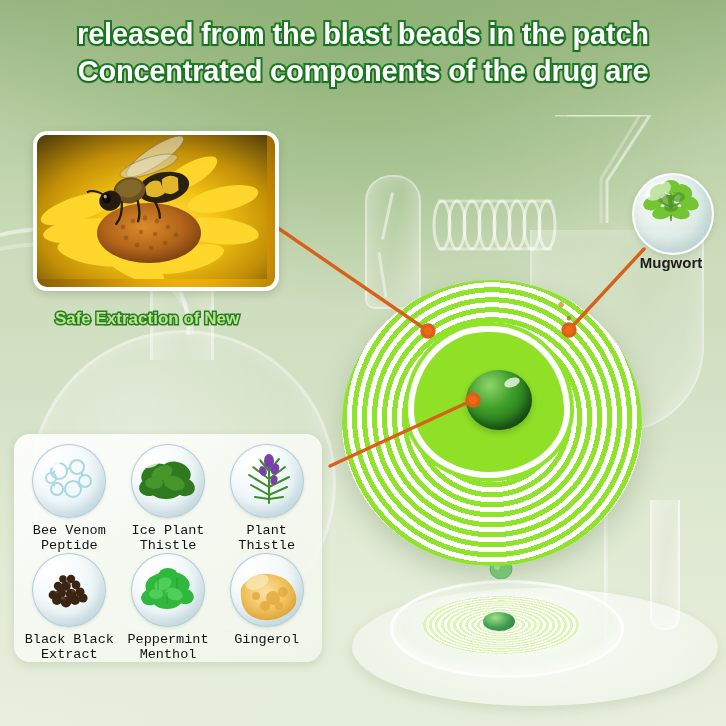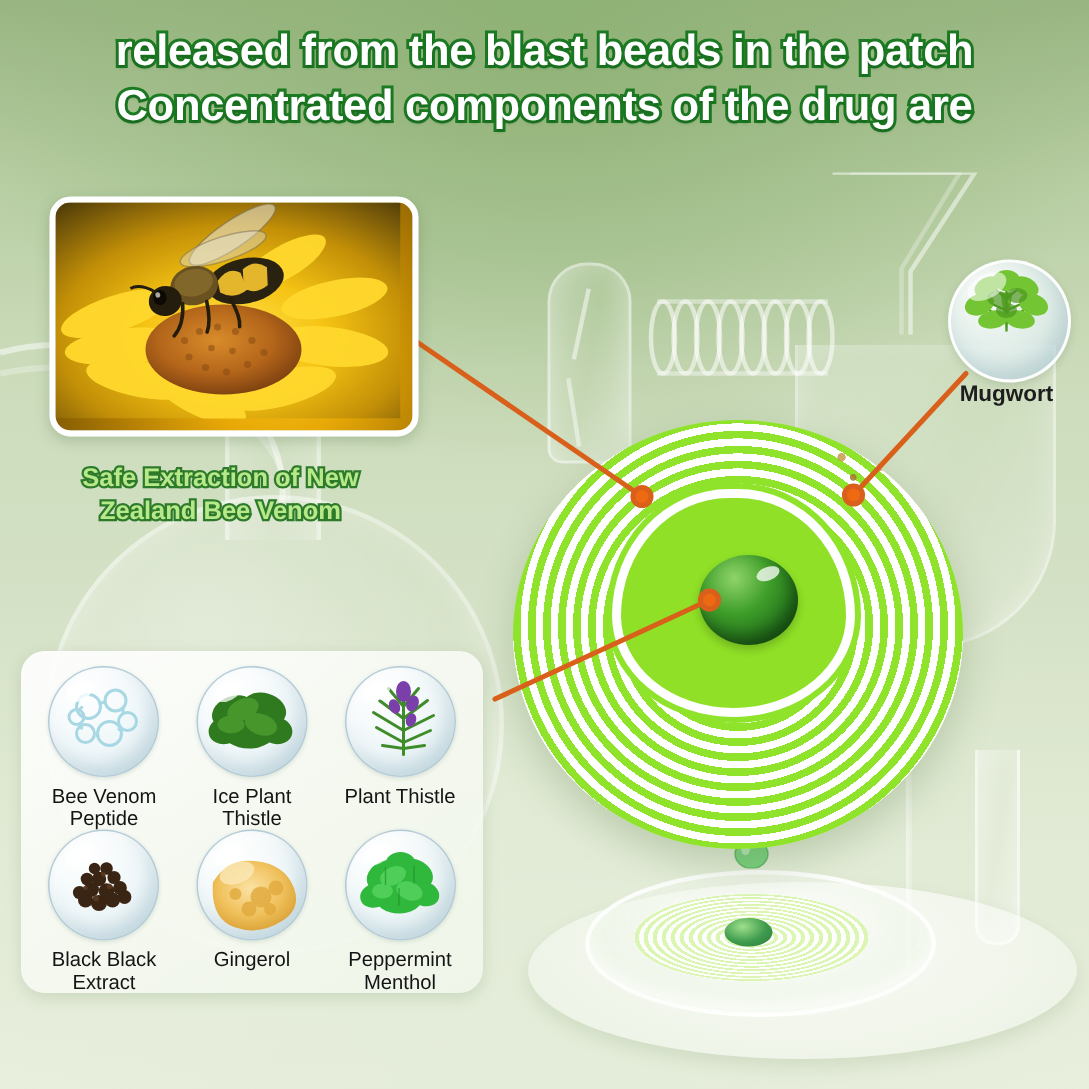--- a/index.html
+++ b/index.html
@@ -292,20 +292,21 @@
     grid-template-columns: repeat(3, 1fr);
     grid-template-rows: repeat(2, 1fr);
     column-gap: 0px;
     row-gap: 0px;
   }
   .ing {
     display: flex;
     flex-direction: column;
     align-items: center;
     justify-content: flex-start;
+    font-family: Liberation Mono, monospace;
   }
   .ing-dish {
     width: 72px; height: 72px;
     border-radius: 50%;
     border: 1px solid rgba(160,190,205,0.75);
     background: radial-gradient(circle at 33% 24%, rgba(255,255,255,0.96), rgba(238,246,250,0.82) 50%, rgba(206,224,232,0.70) 100%);
     box-shadow: inset -4px -6px 11px rgba(145,180,195,0.40), inset 3px 4px 8px rgba(255,255,255,0.95), 0 1px 3px rgba(110,140,120,0.22);
     position: relative;
     overflow: hidden;
   }
@@ -471,21 +472,20 @@
           <path d="M18 44 q -2 14 -10 20"></path>
           <path d="M34 46 q 0 14 -4 20"></path>
           <path d="M50 48 q 4 13 2 19"></path>
         </g>
       </g>
     </svg>
   </div>
 
   <div id="bee-caption">
     <span class="ln">Safe Extraction of New</span>
-    <span class="ln">Zealand Bee Venom</span>
   </div>
 
   <div id="mugwort-bubble">
     <svg width="74" height="74" viewBox="0 0 74 74">
       <g fill="#5aa32a">
         <g transform="translate(37,46)">
           <g fill="#66b52f">
             <path d="M0 0 L-4 -26 L4 -26 Z"></path>
           </g>
           <g stroke="#4f9a22" stroke-width="1.6" fill="none">
@@ -613,20 +613,48 @@
           <ellipse cx="20" cy="16" rx="10" ry="6" fill="rgba(255,255,255,0.75)" transform="rotate(-28 20 16)"></ellipse>
         </svg>
       </div>
       <div class="ing-label">Black Black
 Extract</div>
     </div>
 
     <div class="ing">
       <div class="ing-dish">
         <svg width="72" height="72" viewBox="0 0 72 72">
+          <g fill="#2fb83c">
+            <ellipse cx="26" cy="30" rx="13" ry="10" transform="rotate(-26 26 30)"></ellipse>
+            <ellipse cx="45" cy="29" rx="13" ry="10" transform="rotate(22 45 29)"></ellipse>
+            <ellipse cx="35" cy="44" rx="16" ry="11"></ellipse>
+            <ellipse cx="19" cy="43" rx="10" ry="8" transform="rotate(-16 19 43)"></ellipse>
+            <ellipse cx="52" cy="42" rx="10" ry="8" transform="rotate(18 52 42)"></ellipse>
+            <ellipse cx="36" cy="22" rx="10" ry="8"></ellipse>
+          </g>
+          <g fill="#55d35e" opacity="0.85">
+            <ellipse cx="31" cy="30" rx="9" ry="6" transform="rotate(-24 31 30)"></ellipse>
+            <ellipse cx="42" cy="40" rx="9" ry="6" transform="rotate(20 42 40)"></ellipse>
+            <ellipse cx="24" cy="40" rx="7" ry="5"></ellipse>
+          </g>
+          <g stroke="#1e8c28" stroke-width="1" fill="none" opacity="0.6">
+            <path d="M26 24 L26 36"></path>
+              <path d="M45 23 L45 35"></path>
+              <path d="M35 38 L35 50"></path>
+          </g>
+          <ellipse cx="20" cy="16" rx="10" ry="6" fill="rgba(255,255,255,0.7)" transform="rotate(-28 20 16)"></ellipse>
+        </svg>
+      </div>
+      <div class="ing-label">Peppermint
+Menthol</div>
+    </div>
+
+    <div class="ing">
+      <div class="ing-dish">
+        <svg width="72" height="72" viewBox="0 0 72 72">
           <defs>
             <radialGradient id="gingerG" cx="45%" cy="40%" r="70%">
               <stop offset="0%" stop-color="#fbe2a4"></stop>
               <stop offset="55%" stop-color="#f0c15c"></stop>
               <stop offset="100%" stop-color="#d49a2e"></stop>
             </radialGradient>
           </defs>
           <path d="M10 34 q 10 -16 28 -14 q 20 2 26 18 q 5 14 -8 22 q -16 10 -32 4 q -16 -6 -14 -30 z" fill="url(#gingerG)"></path>
           <g fill="#e0a93d" opacity="0.8">
             <circle cx="42" cy="44" r="7"></circle>
@@ -637,43 +665,15 @@
           </g>
           <g fill="#fbe9b8" opacity="0.8">
             <ellipse cx="26" cy="28" rx="12" ry="7" transform="rotate(-20 26 28)"></ellipse>
           </g>
           <ellipse cx="20" cy="16" rx="10" ry="6" fill="rgba(255,255,255,0.75)" transform="rotate(-28 20 16)"></ellipse>
         </svg>
       </div>
       <div class="ing-label">Gingerol</div>
     </div>
 
-    <div class="ing">
-      <div class="ing-dish">
-        <svg width="72" height="72" viewBox="0 0 72 72">
-          <g fill="#2fb83c">
-            <ellipse cx="26" cy="30" rx="13" ry="10" transform="rotate(-26 26 30)"></ellipse>
-            <ellipse cx="45" cy="29" rx="13" ry="10" transform="rotate(22 45 29)"></ellipse>
-            <ellipse cx="35" cy="44" rx="16" ry="11"></ellipse>
-            <ellipse cx="19" cy="43" rx="10" ry="8" transform="rotate(-16 19 43)"></ellipse>
-            <ellipse cx="52" cy="42" rx="10" ry="8" transform="rotate(18 52 42)"></ellipse>
-            <ellipse cx="36" cy="22" rx="10" ry="8"></ellipse>
-          </g>
-          <g fill="#55d35e" opacity="0.85">
-            <ellipse cx="31" cy="30" rx="9" ry="6" transform="rotate(-24 31 30)"></ellipse>
-            <ellipse cx="42" cy="40" rx="9" ry="6" transform="rotate(20 42 40)"></ellipse>
-            <ellipse cx="24" cy="40" rx="7" ry="5"></ellipse>
-          </g>
-          <g stroke="#1e8c28" stroke-width="1" fill="none" opacity="0.6">
-            <path d="M26 24 L26 36"></path>
-              <path d="M45 23 L45 35"></path>
-              <path d="M35 38 L35 50"></path>
-          </g>
-          <ellipse cx="20" cy="16" rx="10" ry="6" fill="rgba(255,255,255,0.7)" transform="rotate(-28 20 16)"></ellipse>
-        </svg>
-      </div>
-      <div class="ing-label">Peppermint
-Menthol</div>
-    </div>
-
   </div>
 
 </div>
 
 </body></html>

